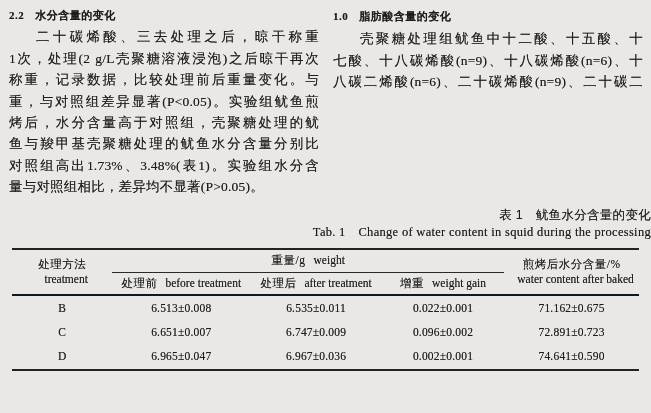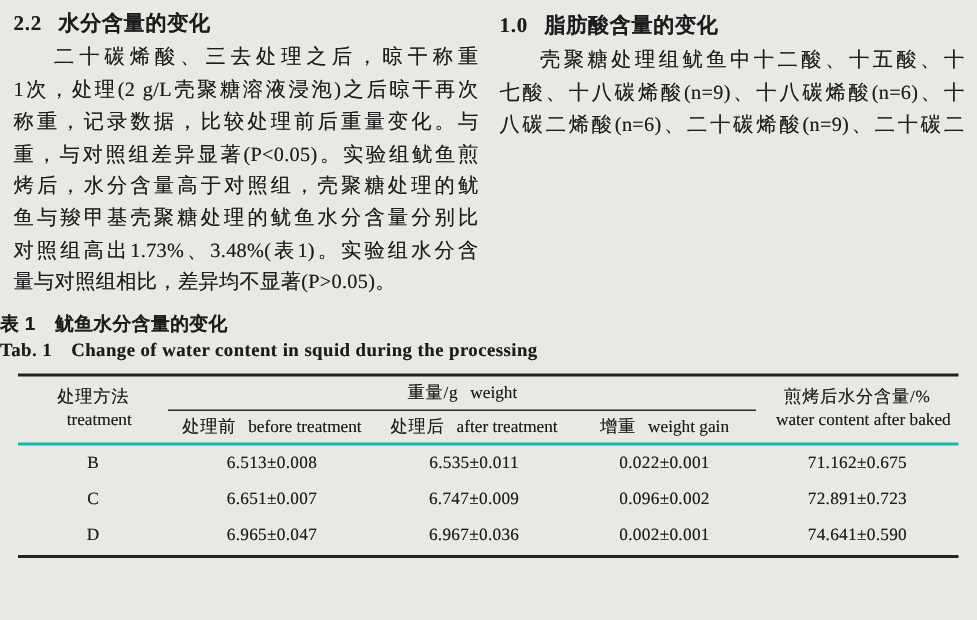--- a/index.html
+++ b/index.html
@@ -13,39 +13,39 @@
   }
   .page{width:651px;height:413px;position:relative;}
   
   .columns{display:flex;gap:14px;padding:5px 8px 0 9px;}
   .col{width:310px;font-size:13.5px;line-height:21.4px;}
   .ln{text-align:justify;text-align-last:justify;white-space:nowrap;letter-spacing:.2px;}
   .ln.last{text-align-last:left;white-space:normal;}
   .ln.indent{text-indent:2em;}
   .sec-heading{
     font-family:"Liberation Sans","DejaVu Sans",sans-serif;
-    font-weight:bold;font-size:14px;line-height:21.4px;
+    font-weight:bold;font-size:11px;line-height:21.4px;
     letter-spacing:.5px;
   }
   .sec-heading .num{margin-right:11px;font-family:"Liberation Serif",serif;}
   .col-right .sec-heading{margin:1px 0 1px 0;}
   
   .table-block{margin-top:9px;}
   .tcap{
-    text-align:left;font-weight:bold;line-height:17px;letter-spacing:.3px;
+    text-align:right;font-weight:normal;line-height:17px;letter-spacing:.3px;
   }
   .tcap.zh{font-size:12.5px;font-family:"Liberation Sans","DejaVu Sans",sans-serif;}
   .tcap.en{font-size:12.5px;font-family:"Liberation Serif",serif;}
   table{
     width:627px;margin:7px 12px 0 12px;
     border-collapse:collapse;table-layout:fixed;
     font-size:11.5px;color:#1c1c1c;
   }
   table{border-top:2px solid #222;border-bottom:2px solid #222;}
-  thead{border-bottom:2px solid #14b8a6;}
+  thead{border-bottom:2px solid #0f172a;}
   th,td{font-weight:normal;text-align:center;vertical-align:middle;padding:0;}
   th .zh{letter-spacing:.5px;}
   th .en{margin-left:8px;}
   .group-head{height:22px;border-bottom:1px solid #2a2a2a;}
   .sub-head{height:21px;}
   .stacked{line-height:15px;}
   tbody td{height:24.3px;letter-spacing:.2px;}
   .c-method{width:16%;}.c-before{width:22%;}.c-after{width:21%;}
   .c-gain{width:19.5%;}.c-water{width:21.5%;}
 </style>

